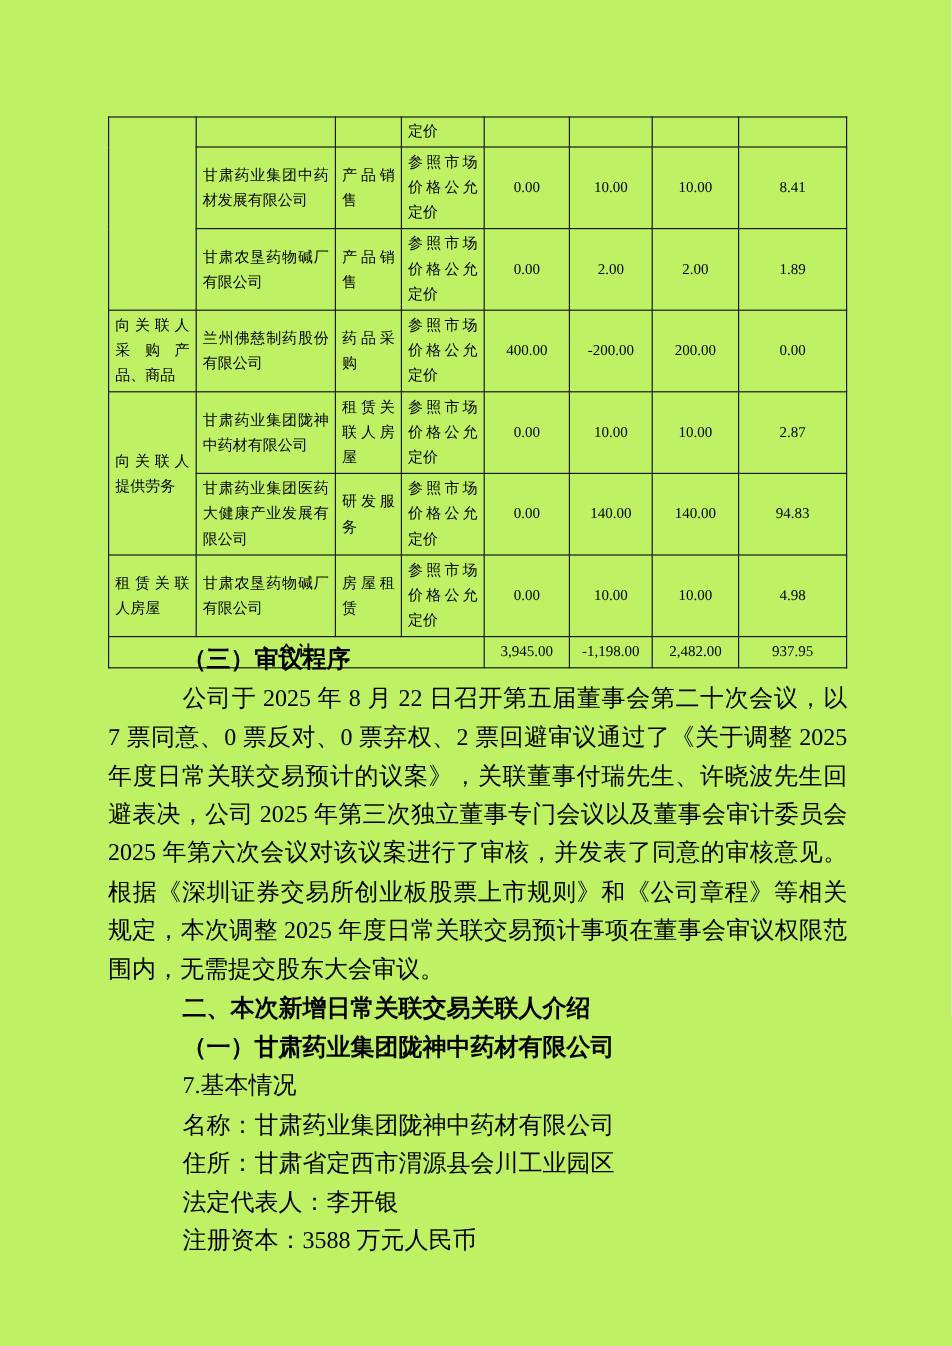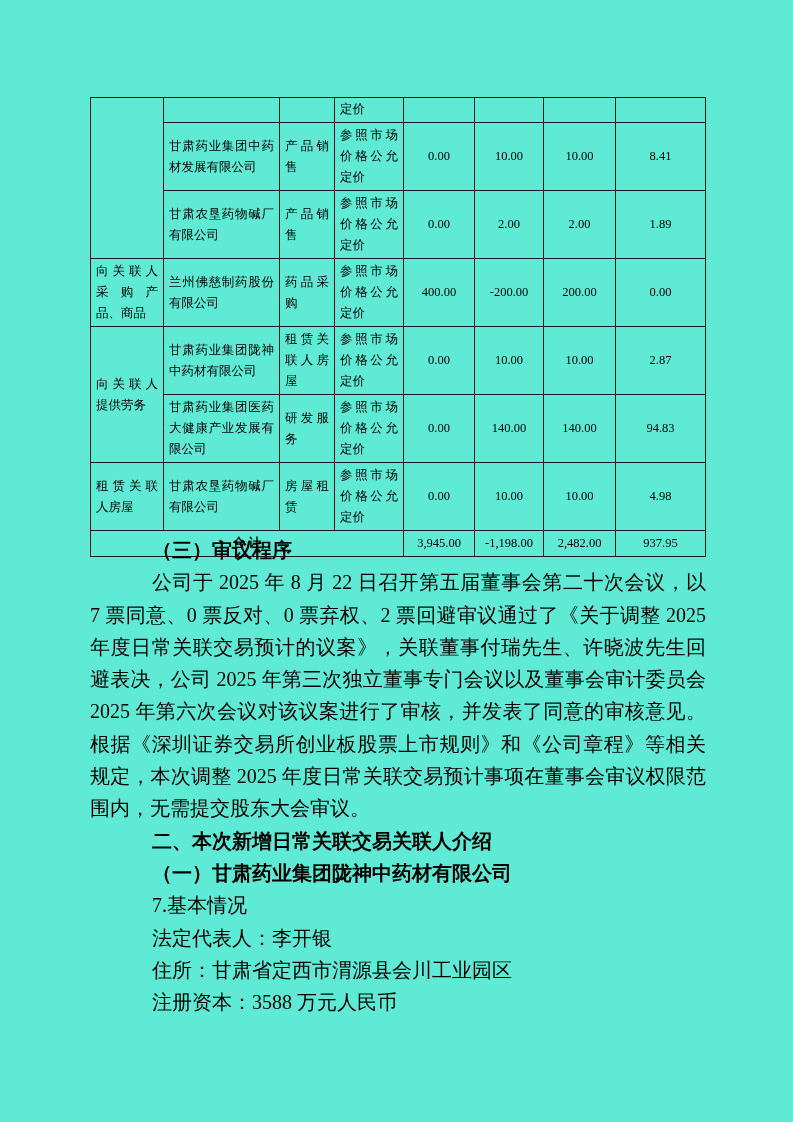--- a/index.html
+++ b/index.html
@@ -1,20 +1,20 @@
 <!DOCTYPE html>
 <html><head>
 <meta charset="utf-8">
 <style>
   html,body { margin:0; padding:0; background:#e8e8e8; }
   .page {
     position:relative;
     width:793px; height:1122px;
     margin:0 auto;
-    background:#5eead4;
+    background:#bef264;
     color:#000;
     font-family:"Liberation Serif","DejaVu Serif",serif;
     overflow:hidden;
   }
 
   
   .txn-table {
     position:absolute; left:90px; top:97px;
     width:615px;
     border-collapse:collapse;
@@ -149,18 +149,19 @@
       </tr>
     </tbody>
   </table>
 
   <div class="body-text">
     <p class="hd">（三）审议程序</p>
     <p>公司于 2025 年 8 月 22 日召开第五届董事会第二十次会议，以 7 票同意、0 票反对、0 票弃权、2 票回避审议通过了《关于调整 2025 年度日常关联交易预计的议案》，关联董事付瑞先生、许晓波先生回避表决，公司 2025 年第三次独立董事专门会议以及董事会审计委员会 2025 年第六次会议对该议案进行了审核，并发表了同意的审核意见。根据《深圳证券交易所创业板股票上市规则》和《公司章程》等相关规定，本次调整 2025 年度日常关联交易预计事项在董事会审议权限范围内，无需提交股东大会审议。</p>
     <p class="hd">二、本次新增日常关联交易关联人介绍</p>
     <p class="hd">（一）甘肃药业集团陇神中药材有限公司</p>
     <p>7.基本情况</p>
+    <p>名称：甘肃药业集团陇神中药材有限公司</p>
+    <p>住所：甘肃省定西市渭源县会川工业园区</p>
     <p>法定代表人：李开银</p>
-    <p>住所：甘肃省定西市渭源县会川工业园区</p>
     <p>注册资本：3588 万元人民币</p>
   </div>
 
 </div>
 
 </body></html>

